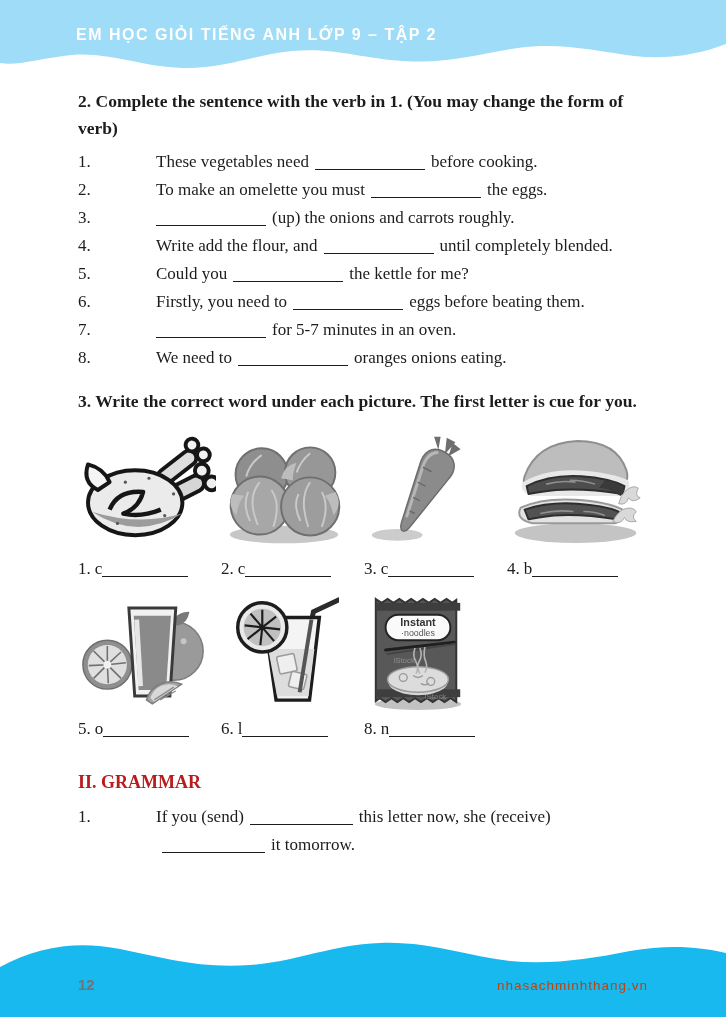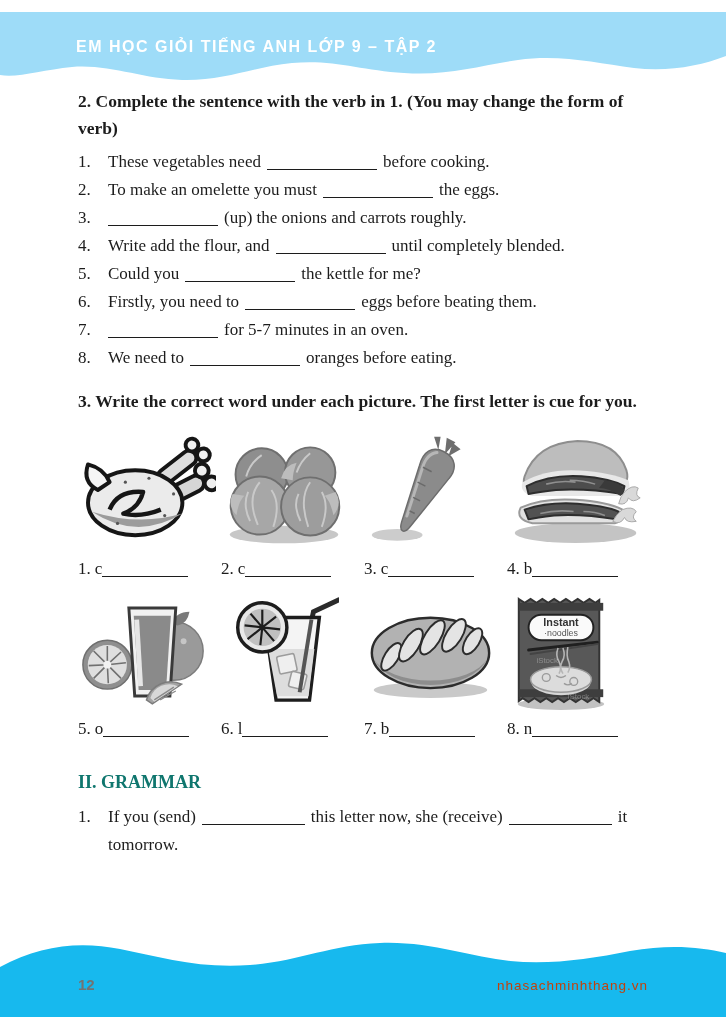--- a/index.html
+++ b/index.html
@@ -4,38 +4,38 @@
 <style>
   * { margin:0; padding:0; box-sizing:border-box; }
   html,body { background:#ffffff; }
   body { font-family:"Liberation Serif", serif; color:#1c1c1c; }
   .page {
     position:relative; width:726px; height:1017px; margin:0 auto;
     background:#ffffff; overflow:hidden;
   }
 
   
-  .header { position:absolute; top:12px; left:0; width:726px; height:78px; }
+  .header { position:absolute; top:0; left:0; width:726px; height:78px; }
   .header svg { display:block; width:726px; height:78px; }
   .book-title {
     position:absolute; top:26px; left:76px;
     font-family:"Liberation Sans", sans-serif;
     font-weight:bold; font-size:16px; letter-spacing:1.5px;
     color:#ffffff;
   }
 
   
   .content { position:absolute; top:78px; left:78px; width:572px; }
   .ex-heading {
     margin-top:10px; font-size:17.5px; font-weight:bold; line-height:27px;
   }
   .vlist { margin-top:6px; }
   .vrow { display:flex; line-height:28px; font-size:17px; }
   .vrow .num { width:30px; flex:0 0 30px; }
-  .vrow .txt { flex:1; }
+  .vrow .txt { flex:1;margin-left:48px; }
   .blank {
     display:inline-block; width:110px; height:2px;
     border-bottom:1.4px solid #1c1c1c;
     position:relative; top:3px;
   }
   .pre:not(:empty) { margin-right:6px; }
   .post:not(:empty) { margin-left:6px; }
 
   
   .pic-grid { margin-top:14px; }
@@ -46,21 +46,21 @@
   .pic-label { margin-top:8px; font-size:17px; line-height:20px; white-space:nowrap; }
   .pic-label .cue { margin-left:4px; }
   .blank-s {
     display:inline-block; width:86px; height:2px;
     border-bottom:1.4px solid #1c1c1c; position:relative; top:3px;
   }
   .pic-row + .pic-row { margin-top:10px; }
 
   
   .grammar-heading {
-    margin-top:30px; font-size:18px; font-weight:bold; color:#0f766e;
+    margin-top:30px; font-size:18px; font-weight:bold; color:#b91c1c;
     line-height:26px;
   }
   .grammar-ex-heading { margin-top:12px; font-size:17.5px; font-weight:bold; line-height:27px; }
   .grammar-list { margin-top:8px; }
   .blank-g {
     display:inline-block; width:103px; height:2px;
     border-bottom:1.4px solid #1c1c1c; position:relative; top:3px;
     margin:0 6px;
   }
 
@@ -125,21 +125,21 @@
       <div class="vrow">
         <span class="num">6.</span>
         <span class="txt"><span class="pre">Firstly, you need to</span><span class="blank"></span><span class="post">eggs before beating them.</span></span>
       </div>
       <div class="vrow">
         <span class="num">7.</span>
         <span class="txt"><span class="pre"></span><span class="blank"></span><span class="post">for 5-7 minutes in an oven.</span></span>
       </div>
       <div class="vrow">
         <span class="num">8.</span>
-        <span class="txt"><span class="pre">We need to</span><span class="blank"></span><span class="post">oranges before eating.</span></span>
+        <span class="txt"><span class="pre">We need to</span><span class="blank"></span><span class="post">oranges onions eating.</span></span>
       </div>
     </div>
 
     <div class="ex-heading" style="margin-top:16px;">3. Write the correct word under each picture. The first letter is cue for you.</div>
 
     <div class="pic-grid">
 
       <div class="pic-row">
 
         <div class="pic-cell">
@@ -285,37 +285,20 @@
               <circle cx="42" cy="38" r="25" fill="#e9e9e9" stroke="#1d1d1d" stroke-width="3.5"></circle>
               <circle cx="42" cy="38" r="19" fill="#c0c0c0"></circle>
               <g stroke="#1d1d1d" stroke-width="2.2">
                 <path d="M42,38 L42,20 M42,38 L56,27 M42,38 L60,40 M42,38 L54,52 M42,38 L40,56 M42,38 L27,50 M42,38 L24,36 M42,38 L30,24"></path>
               </g>
             </svg>
           </div>
           <div class="pic-label"><span>6.</span><span class="cue">l</span><span class="blank-s"></span></div>
         </div>
 
-        <div class="pic-cell">
-          <div class="pic-box">
-            <svg width="132" height="112" viewBox="0 0 135 114">
-              <ellipse cx="68" cy="98" rx="58" ry="8" fill="#c9c9c9"></ellipse>
-              <ellipse cx="68" cy="60" rx="60" ry="36" fill="#b2b2b2" stroke="#2c2c2c" stroke-width="2.5"></ellipse>
-              <path d="M10,66 a60,36 0 0 0 116,0 a60,30 0 0 1 -116,0 z" fill="#8d8d8d"></path>
-              <g fill="#e4e4e4" stroke="#2c2c2c" stroke-width="2">
-                <ellipse cx="28" cy="64" rx="7" ry="16" transform="rotate(32 28 64)"></ellipse>
-                <ellipse cx="48" cy="52" rx="8" ry="19" transform="rotate(32 48 52)"></ellipse>
-                <ellipse cx="70" cy="44" rx="8" ry="20" transform="rotate(32 70 44)"></ellipse>
-                <ellipse cx="92" cy="42" rx="8" ry="19" transform="rotate(32 92 42)"></ellipse>
-                <ellipse cx="111" cy="48" rx="7" ry="15" transform="rotate(32 111 48)"></ellipse>
-              </g>
-            </svg>
-          </div>
-          <div class="pic-label"><span>7.</span><span class="cue">b</span><span class="blank-s"></span></div>
-        </div>
 
         <div class="pic-cell">
           <div class="pic-box">
             <svg width="108" height="122" viewBox="0 0 110 124">
               <ellipse cx="55" cy="117" rx="44" ry="6" fill="#c2c2c2"></ellipse>
               <path d="M12,10 l6,4 6,-4 6,4 6,-4 6,4 6,-4 6,4 6,-4 6,4 6,-4 6,4 6,-4 6,4 4,-3 v104 l-6,-4 -6,4 -6,-4 -6,4 -6,-4 -6,4 -6,-4 -6,4 -6,-4 -6,4 -6,-4 -6,4 -6,-4 -4,3 Z" fill="#585858" stroke="#333333" stroke-width="2"></path>
               <rect x="12" y="14" width="86" height="8" fill="#3e3e3e"></rect>
               <rect x="12" y="102" width="86" height="8" fill="#3e3e3e"></rect>
               <rect x="22" y="26" width="66" height="26" rx="13" fill="#fafafa" stroke="#222222" stroke-width="2"></rect>
               <text x="55" y="38" text-anchor="middle" font-family="Liberation Sans, sans-serif" font-size="11" font-weight="bold" fill="#333333">Instant</text>

